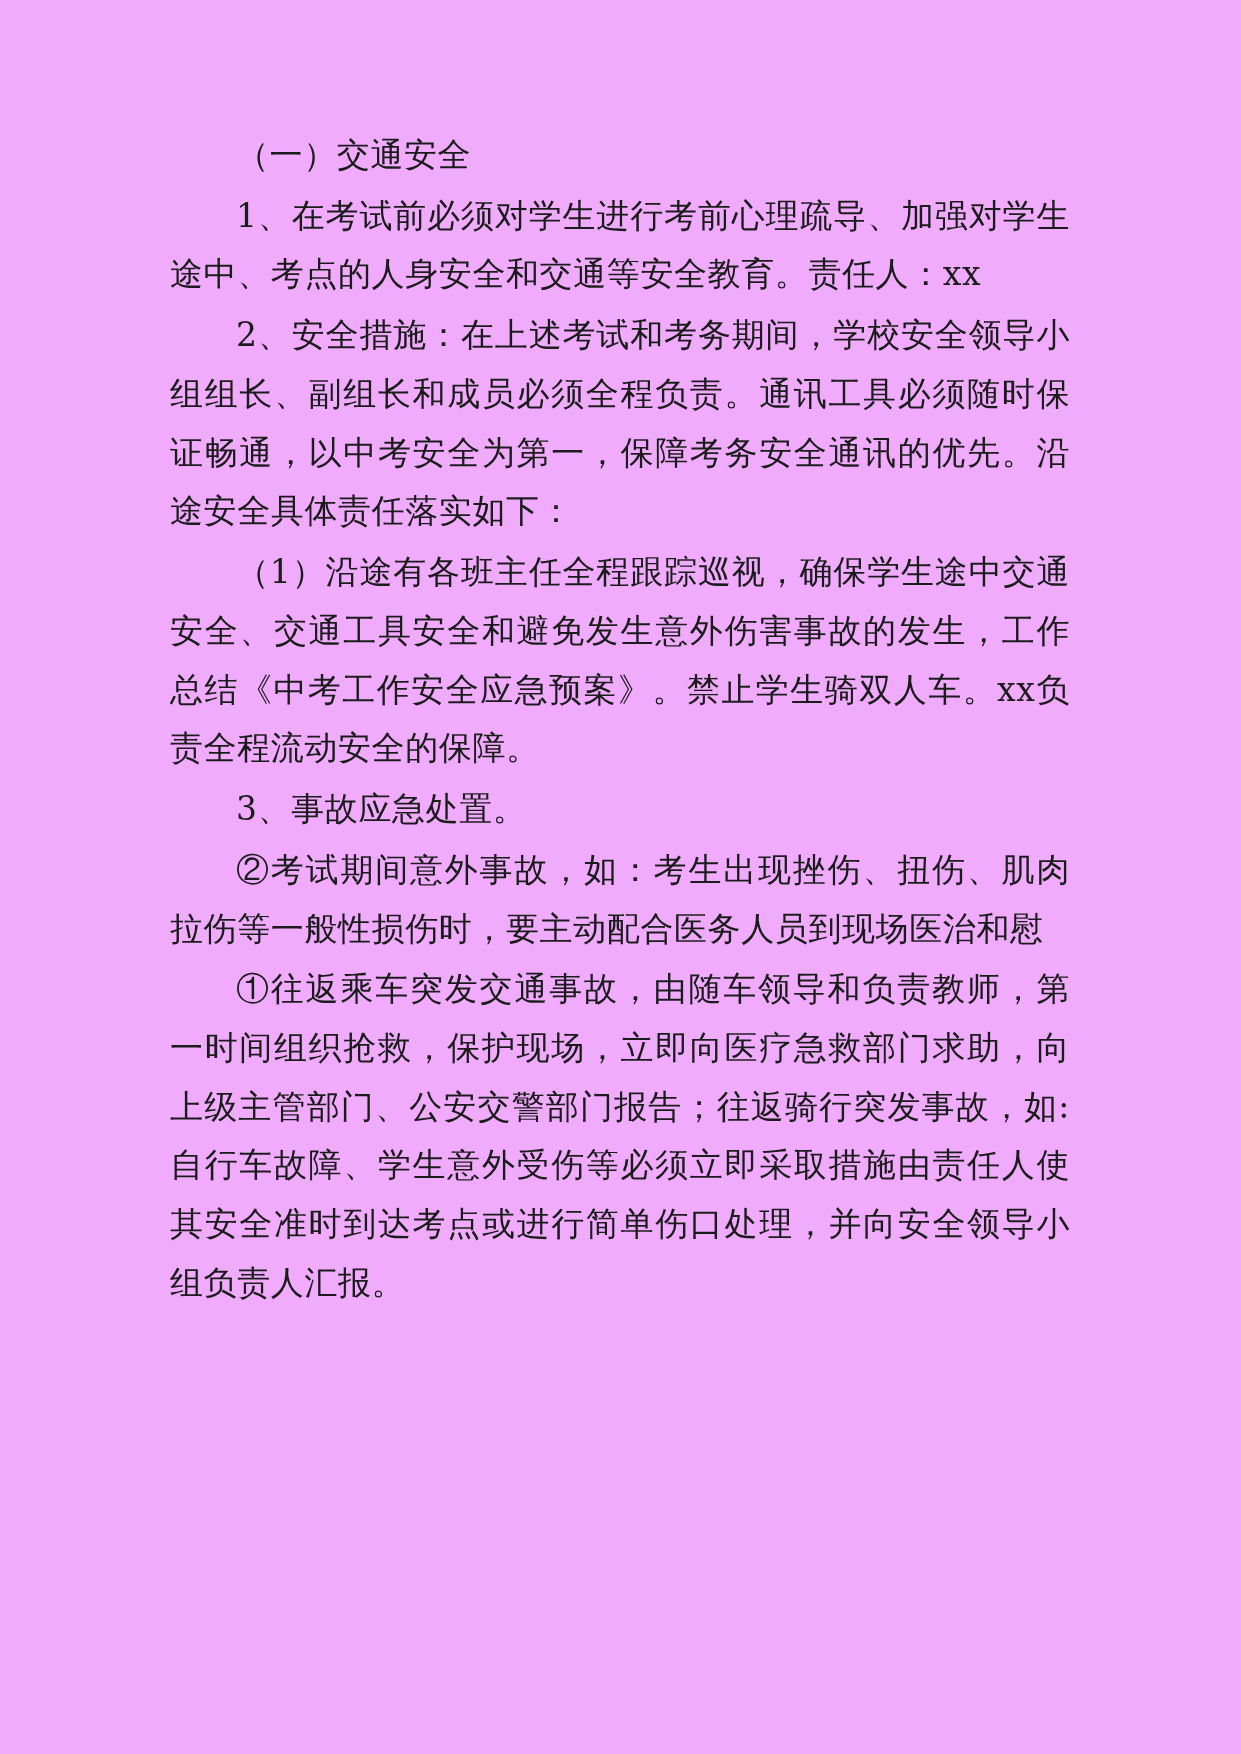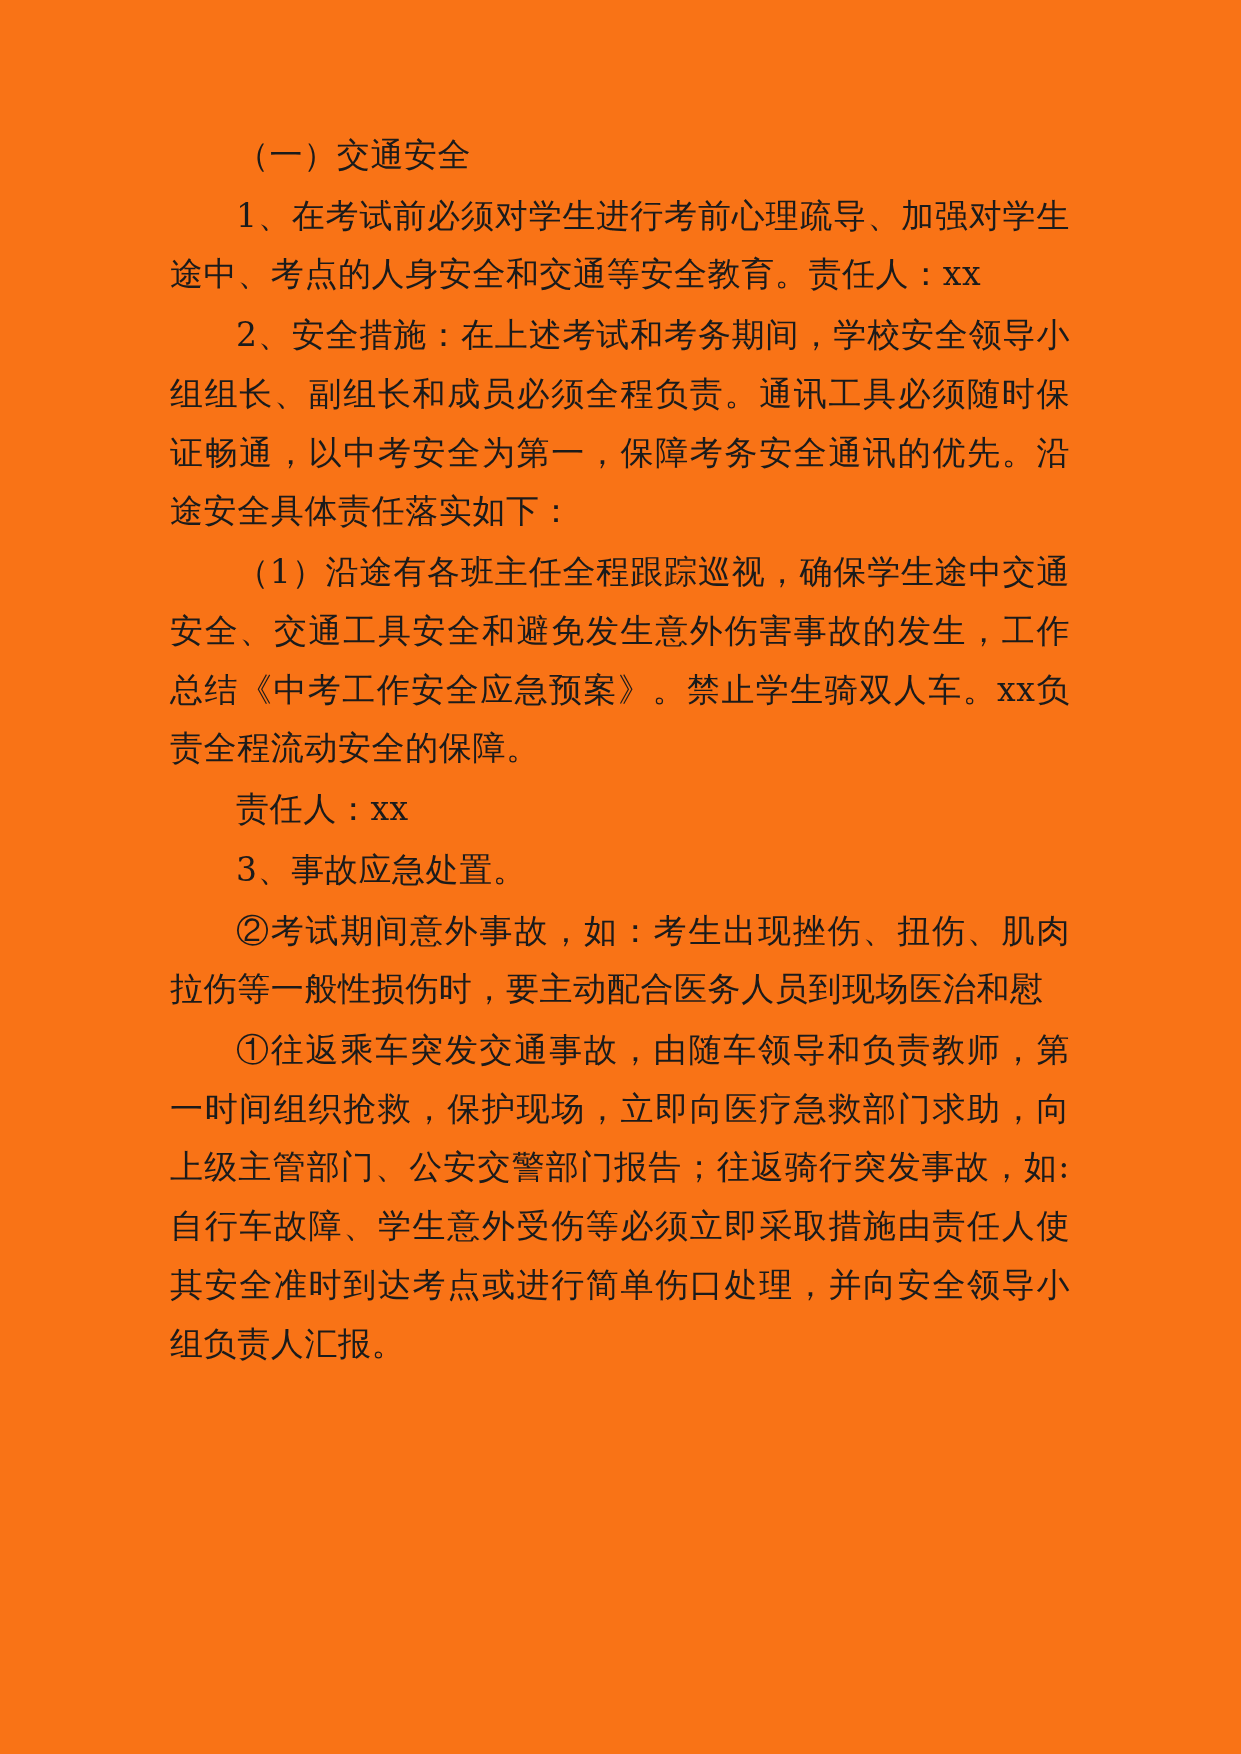--- a/index.html
+++ b/index.html
@@ -4,21 +4,21 @@
 <style>
   html, body {
     margin: 0;
     padding: 0;
     background: #ffffff;
   }
   .page {
     position: relative;
     width: 1241px;
     height: 1754px;
-    background: #f97316;
+    background: #f0abfc;
     margin: 0 auto;
     overflow: hidden;
     box-sizing: border-box;
   }
   .doc-body {
     position: absolute;
     left: 170px;
     top: 126px;
     width: 900px;
     font-family: "DejaVu Serif", "Liberation Serif", serif;
@@ -36,18 +36,17 @@
 </style>
 </head>
 <body>
 
 <div class="page">
   <div class="doc-body">
     <p class="para">（一）交通安全</p>
     <p class="para">1、在考试前必须对学生进行考前心理疏导、加强对学生途中、考点的人身安全和交通等安全教育。责任人：xx</p>
     <p class="para">2、安全措施：在上述考试和考务期间，学校安全领导小组组长、副组长和成员必须全程负责。通讯工具必须随时保证畅通，以中考安全为第一，保障考务安全通讯的优先。沿途安全具体责任落实如下：</p>
     <p class="para">（1）沿途有各班主任全程跟踪巡视，确保学生途中交通安全、交通工具安全和避免发生意外伤害事故的发生，工作总结《中考工作安全应急预案》。禁止学生骑双人车。xx负责全程流动安全的保障。</p>
-    <p class="para">责任人：xx</p>
     <p class="para">3、事故应急处置。</p>
     <p class="para">②考试期间意外事故，如：考生出现挫伤、扭伤、肌肉拉伤等一般性损伤时，要主动配合医务人员到现场医治和慰</p>
     <p class="para">①往返乘车突发交通事故，由随车领导和负责教师，第一时间组织抢救，保护现场，立即向医疗急救部门求助，向上级主管部门、公安交警部门报告；往返骑行突发事故，如:自行车故障、学生意外受伤等必须立即采取措施由责任人使其安全准时到达考点或进行简单伤口处理，并向安全领导小组负责人汇报。</p>
   </div>
 </div>
 
 </body></html>

